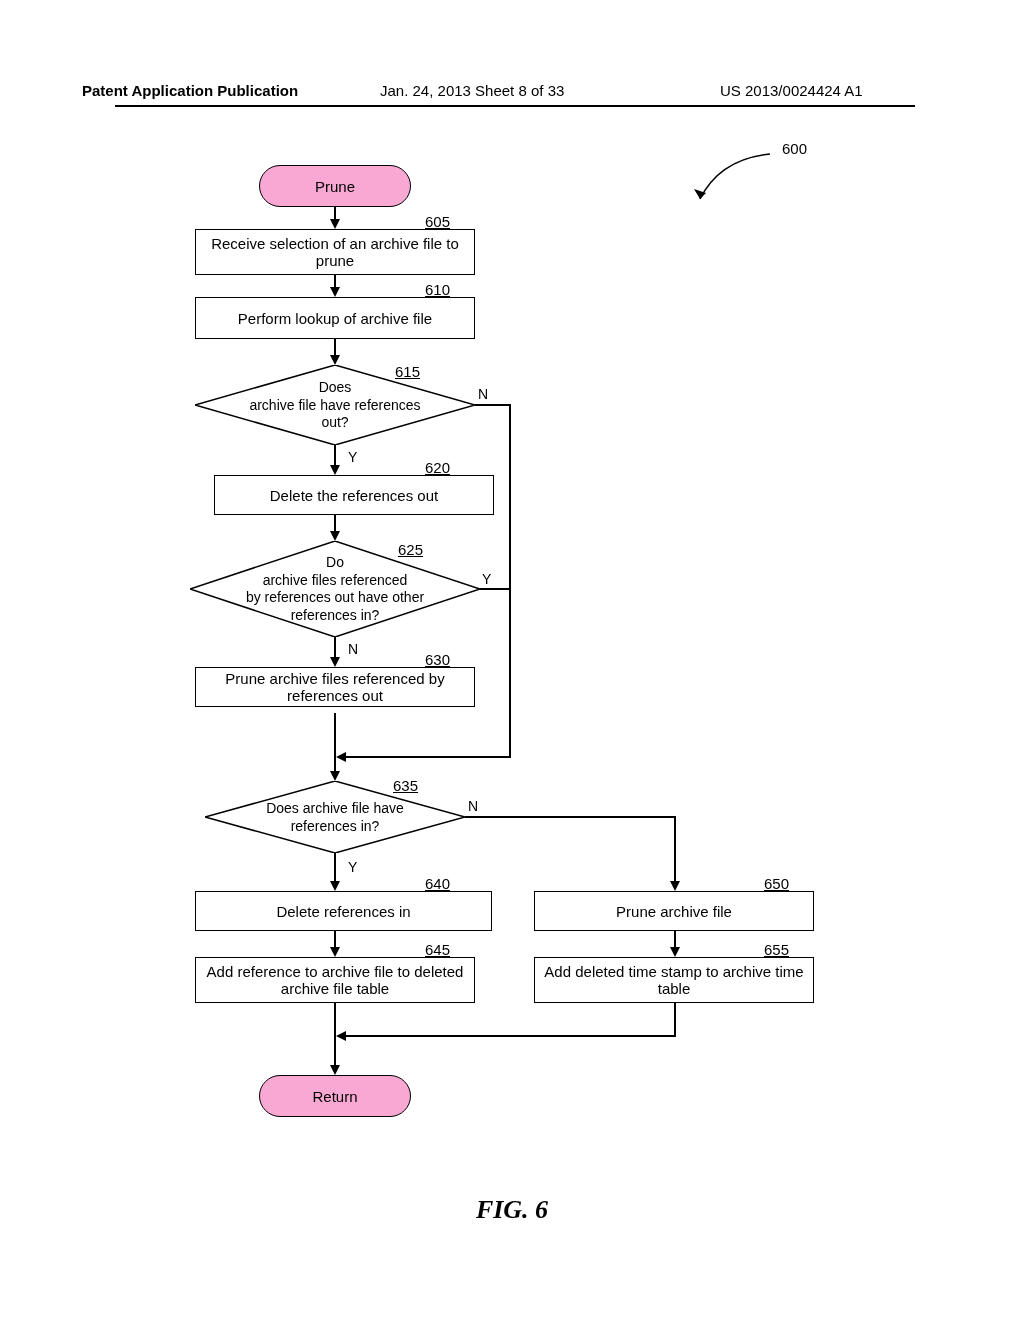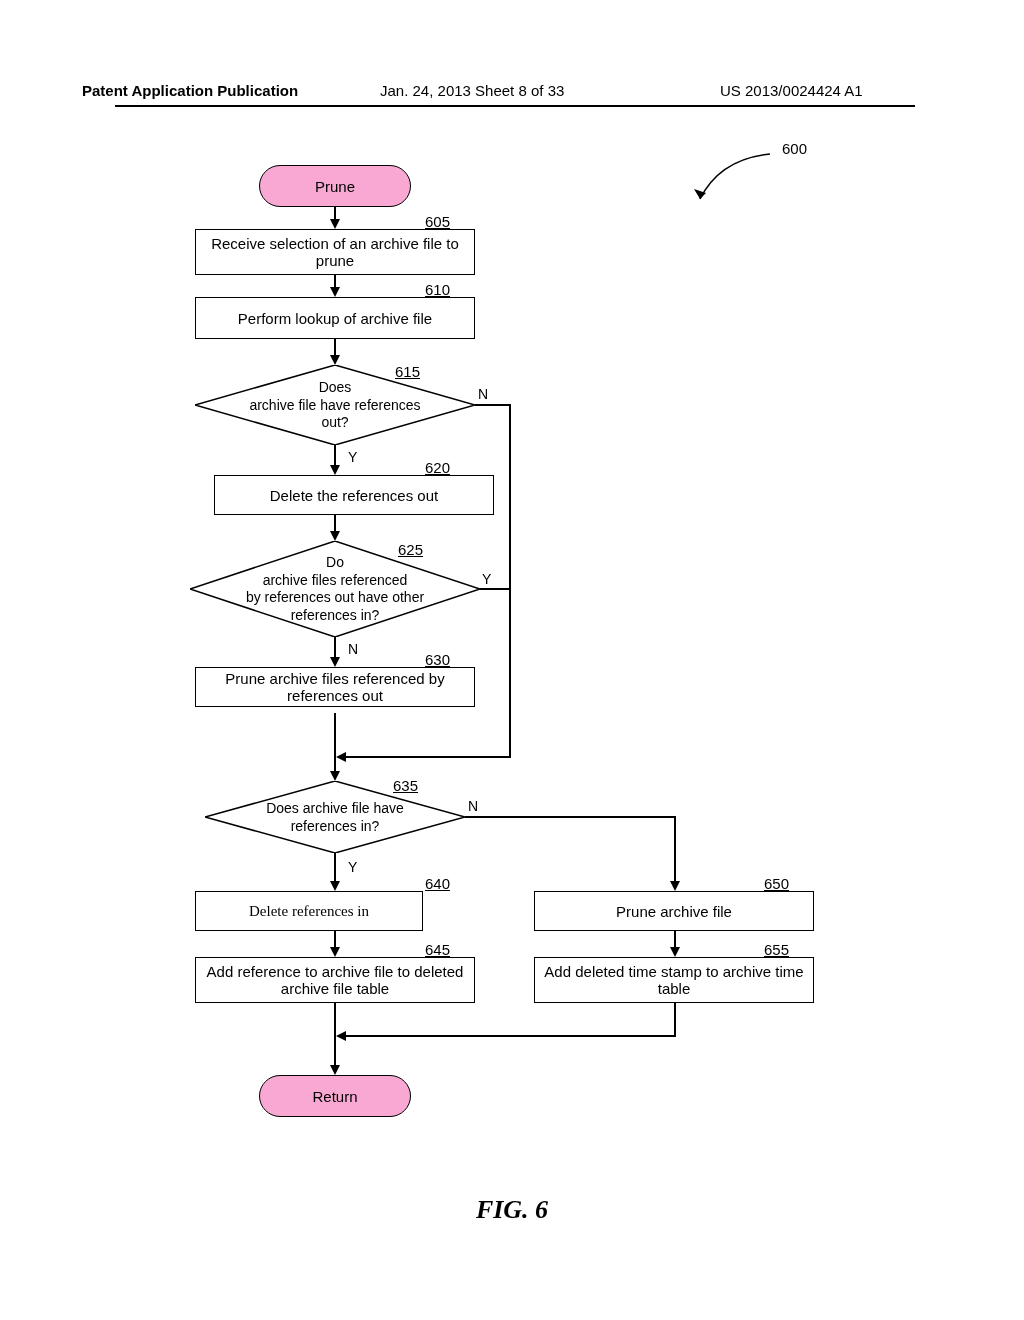--- a/index.html
+++ b/index.html
@@ -243,21 +243,21 @@
 
   <div class="arrow-line" style="left:334px; top:698px; width:2px; height:30px;"></div>
   <div class="arrow-head arrow-down" style="left:330px; top:726px;"></div>
   <div class="yn-label" style="left:348px; top:704px;">Y</div>
 
   <div class="yn-label" style="left:468px; top:643px;">N</div>
   <div class="arrow-line" style="left:465px; top:661px; width:211px; height:2px;"></div>
   <div class="arrow-line" style="left:674px; top:661px; width:2px; height:67px;"></div>
   <div class="arrow-head arrow-down" style="left:670px; top:726px;"></div>
 
-  <div class="process" style="left:195px; top:736px; width:228px; height:40px;font-family:Liberation Serif, serif;">
+  <div class="process" style="left:195px; top:736px; width:297px; height:40px;">
     <span>Delete references in</span>
   </div>
   <div class="ref-label" style="left:425px; top:720px;">640</div>
 
   <div class="process" style="left:534px; top:736px; width:280px; height:40px;">
     <span>Prune archive file</span>
   </div>
   <div class="ref-label" style="left:764px; top:720px;">650</div>
 
   <div class="arrow-line" style="left:334px; top:776px; width:2px; height:18px;"></div>

